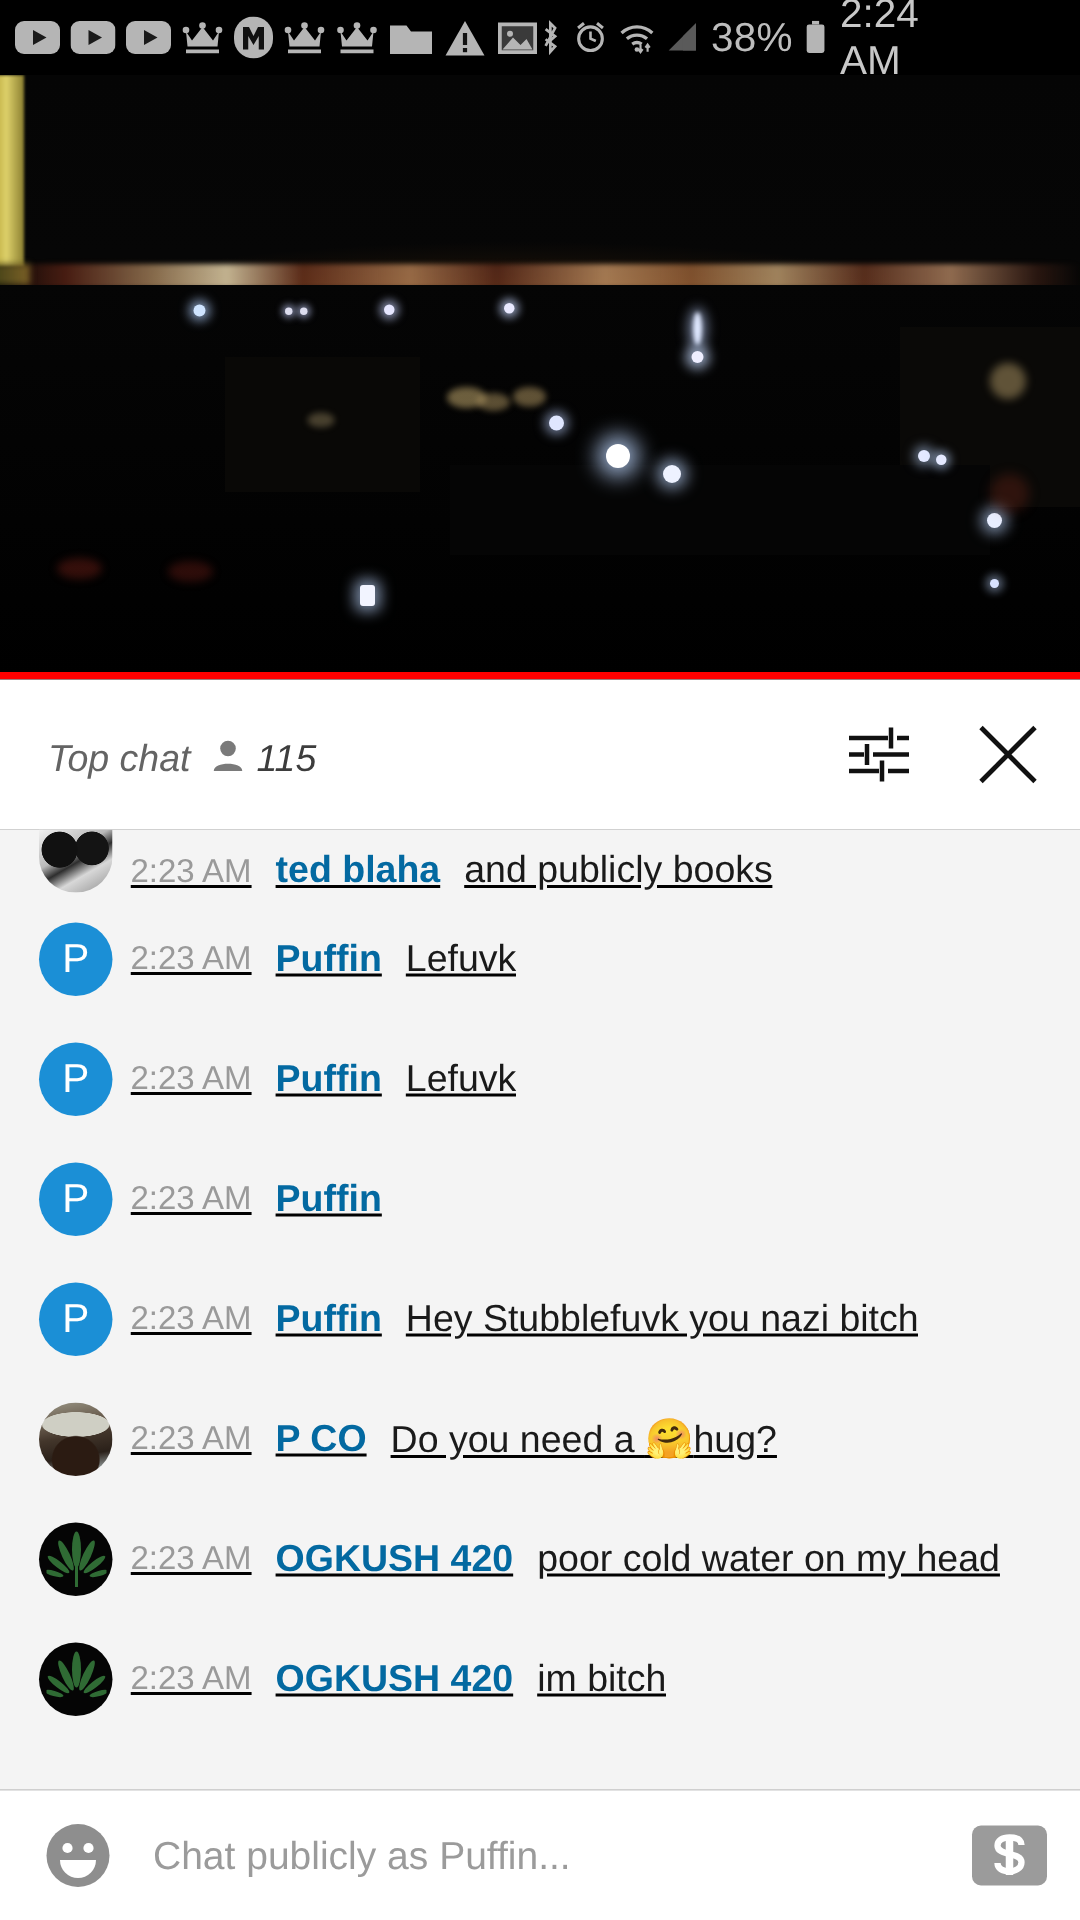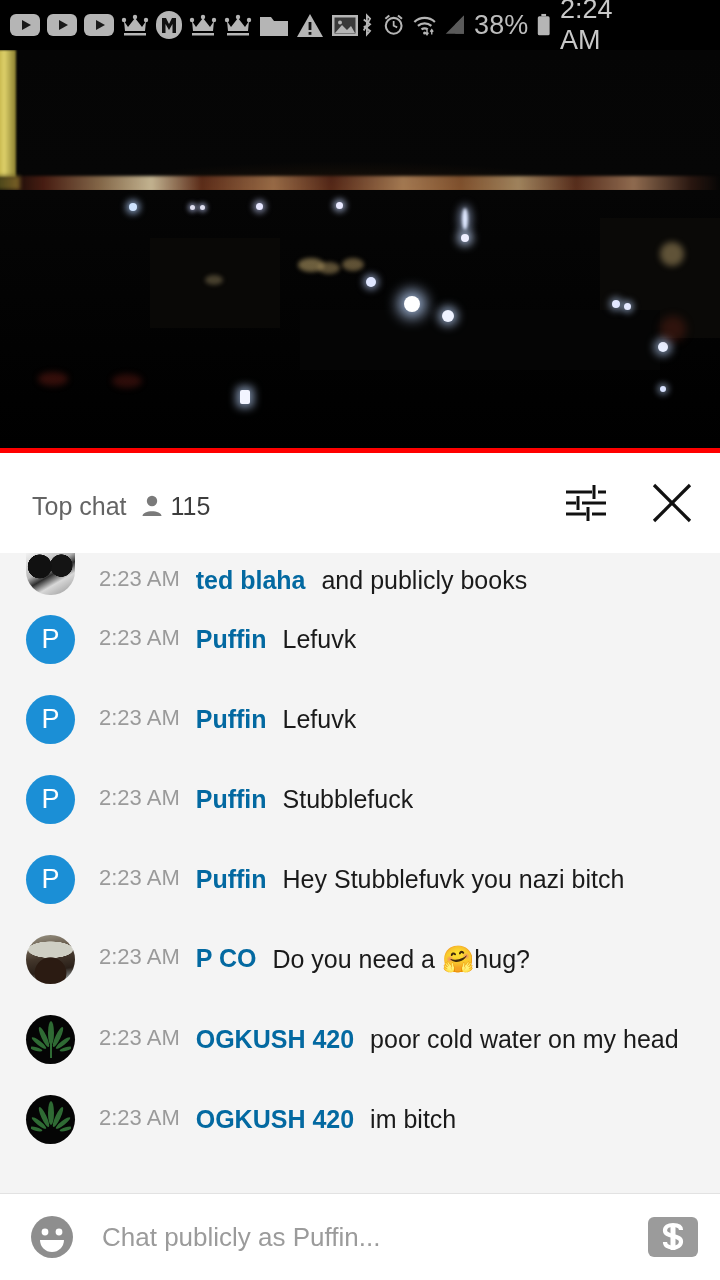--- a/index.html
+++ b/index.html
@@ -72,21 +72,21 @@
   .chat-header{
     position:absolute; top:453px; left:0; width:720px; height:100px;
     background:#ffffff; display:flex; align-items:center;
     padding:0 22px 0 32px;
   }
   .chat-header-text{ display:flex; flex-direction:column; justify-content:center; }
   .chat-title{
     font-size:30px; color:#101010; line-height:1.15; letter-spacing:-0.2px;
   }
   .chat-sub{
-    display:flex; align-items:center; margin-top:6px; gap:8px;
+    display:flex; align-items:flex-start; margin-top:6px; gap:8px;font-style:italic;
   }
   .chat-sub-label{ font-size:25px; color:#646464; }
   .viewer-count{ font-size:25px; color:#3d3d3d; }
   .header-actions{ margin-left:auto; display:flex; align-items:center; gap:34px; }
   .hbtn{ width:52px; height:52px; display:flex; align-items:center; justify-content:center; }
 
   
   .chat-list{
     position:absolute; top:553px; left:0; width:720px; height:640px;
     background:#f4f4f4; overflow:hidden;
@@ -99,22 +99,22 @@
   .avatar{
     width:49px; height:49px; border-radius:50%;
     flex:0 0 49px; overflow:hidden; position:relative;
     display:flex; align-items:center; justify-content:center;
   }
   .avatar.clip{ height:42px; border-radius:0 0 24px 24px; align-items:flex-end; }
   .avatar-letter{
     color:#ffffff; font-size:27px; font-weight:400; line-height:1;
   }
   .msg-body{
-    margin-left:24px; display:flex; align-items:flex-start; flex-wrap:nowrap;
-    white-space:nowrap; overflow:hidden;
+    margin-left:12px; display:flex; align-items:center; flex-wrap:nowrap;
+    white-space:nowrap; overflow:hidden;text-decoration:underline;
   }
   .ts{ font-size:22px; color:#9a9a9a; flex:0 0 auto; }
   .author{
     font-size:25px; color:#0369a1; font-weight:bold; margin-left:16px; flex:0 0 auto;
   }
   .body{ font-size:25px; color:#1a1a1a; margin-left:16px; }
   .emoji-inline{ font-size:26px; }
 
   
   .av-bw{
@@ -356,21 +356,20 @@
       </div>
     </div>
 
     <div class="msg">
       <div class="avatar" style="background:#1b8fd6;">
         <span class="avatar-letter">P</span>
       </div>
       <div class="msg-body">
         <span class="ts">2:23 AM</span>
         <span class="author">Puffin</span>
-        <span class="body">Stubblefuck</span>
       </div>
     </div>
 
     <div class="msg">
       <div class="avatar" style="background:#1b8fd6;">
         <span class="avatar-letter">P</span>
       </div>
       <div class="msg-body">
         <span class="ts">2:23 AM</span>
         <span class="author">Puffin</span>

